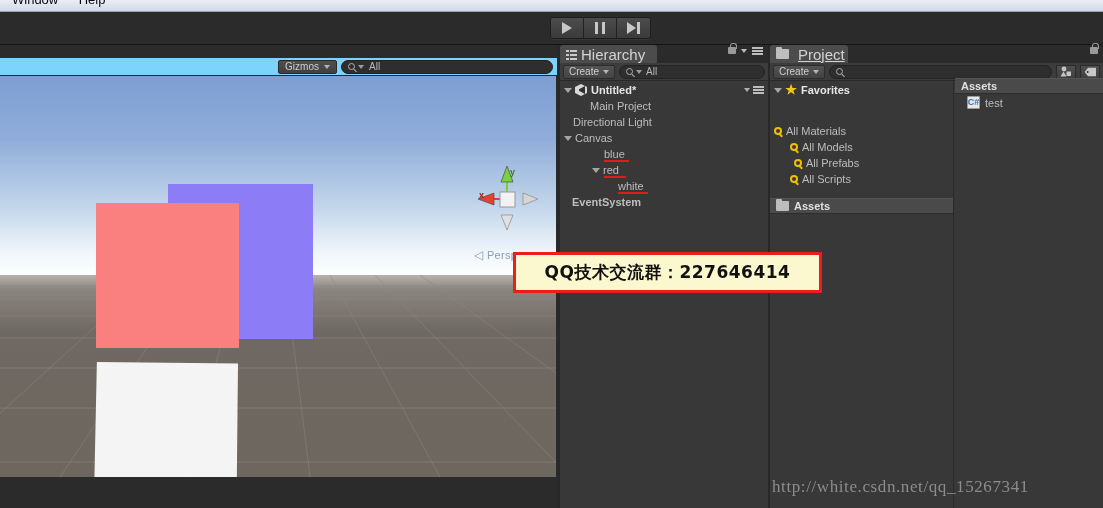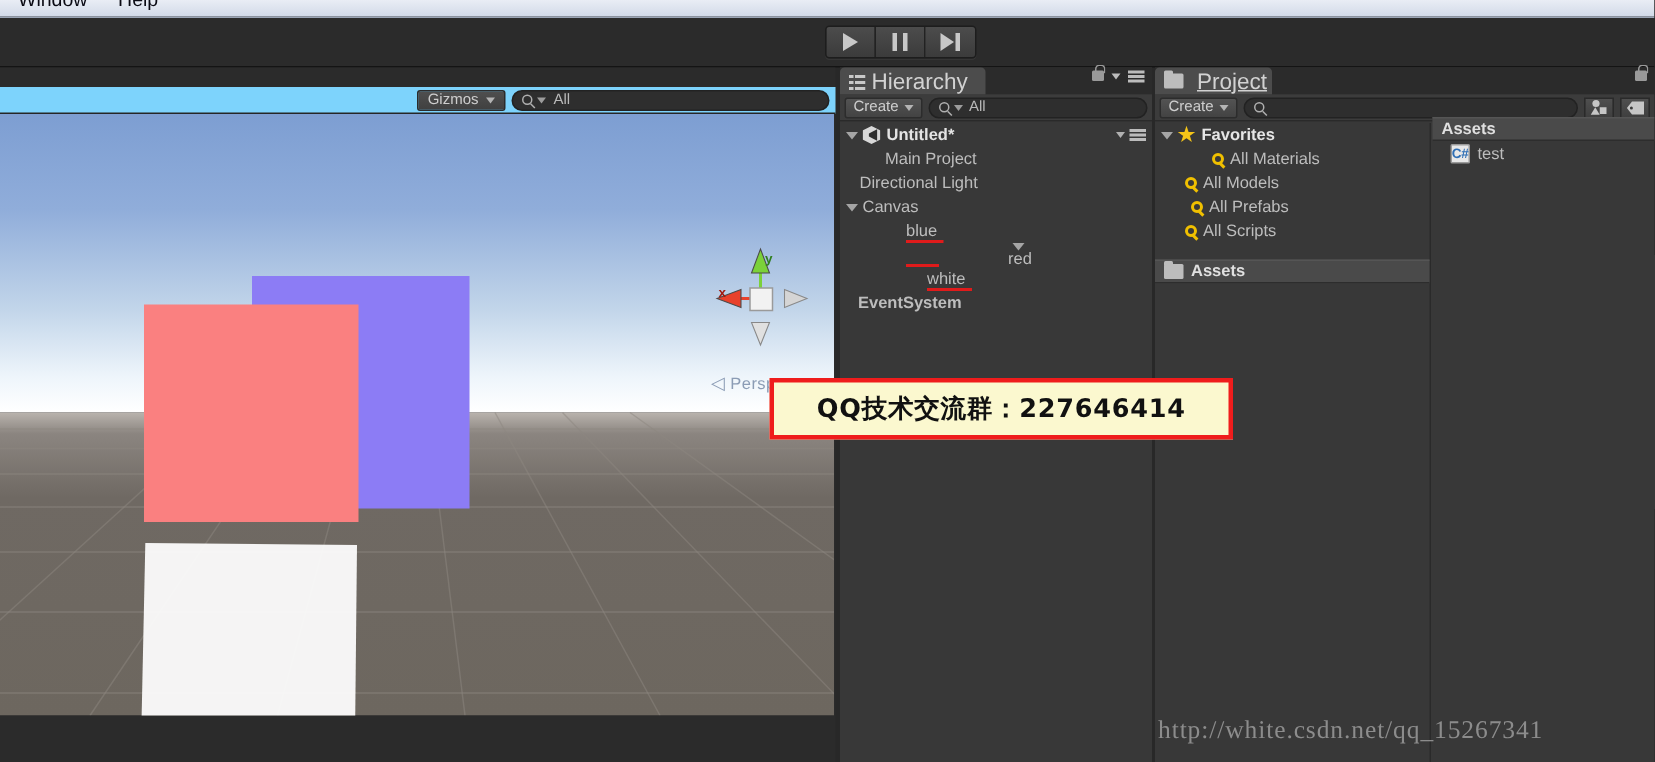--- a/index.html
+++ b/index.html
@@ -379,21 +379,21 @@
       <div class="row" style="padding-left:4px;">
         <span class="foldout"></span>
         <span>Canvas</span>
       </div>
 
       <div class="row" style="padding-left:44px;">
         <span>blue</span>
         <span class="underline" style="left:44px;width:25px;bottom:0;"></span>
       </div>
 
-      <div class="row" style="padding-left:32px;flex-direction:column;">
+      <div class="row" style="padding-left:32px;">
         <span class="foldout"></span>
         <span>red</span>
         <span class="underline" style="left:44px;width:22px;bottom:0;"></span>
       </div>
 
       <div class="row" style="padding-left:58px;">
         <span>white</span>
         <span class="underline" style="left:58px;width:30px;bottom:0;"></span>
       </div>
 
@@ -437,21 +437,21 @@
         </svg>
       </div>
     </div>
 
     <div class="leftcol">
       <div class="row" style="padding-left:4px;color:#e6e6e6;font-weight:bold;">
         <span class="foldout"></span>
         <span class="star">★</span>
         <span>Favorites</span>
       </div>
-      <div class="row" style="padding-left:36px;">
+      <div class="row" style="padding-left:2px;margin-top:25px;">
         <span class="mag-gold"></span>
         <span>All Materials</span>
       </div>
       <div class="row" style="padding-left:18px;">
         <span class="mag-gold"></span>
         <span>All Models</span>
       </div>
       <div class="row" style="padding-left:22px;">
         <span class="mag-gold"></span>
         <span>All Prefabs</span>

